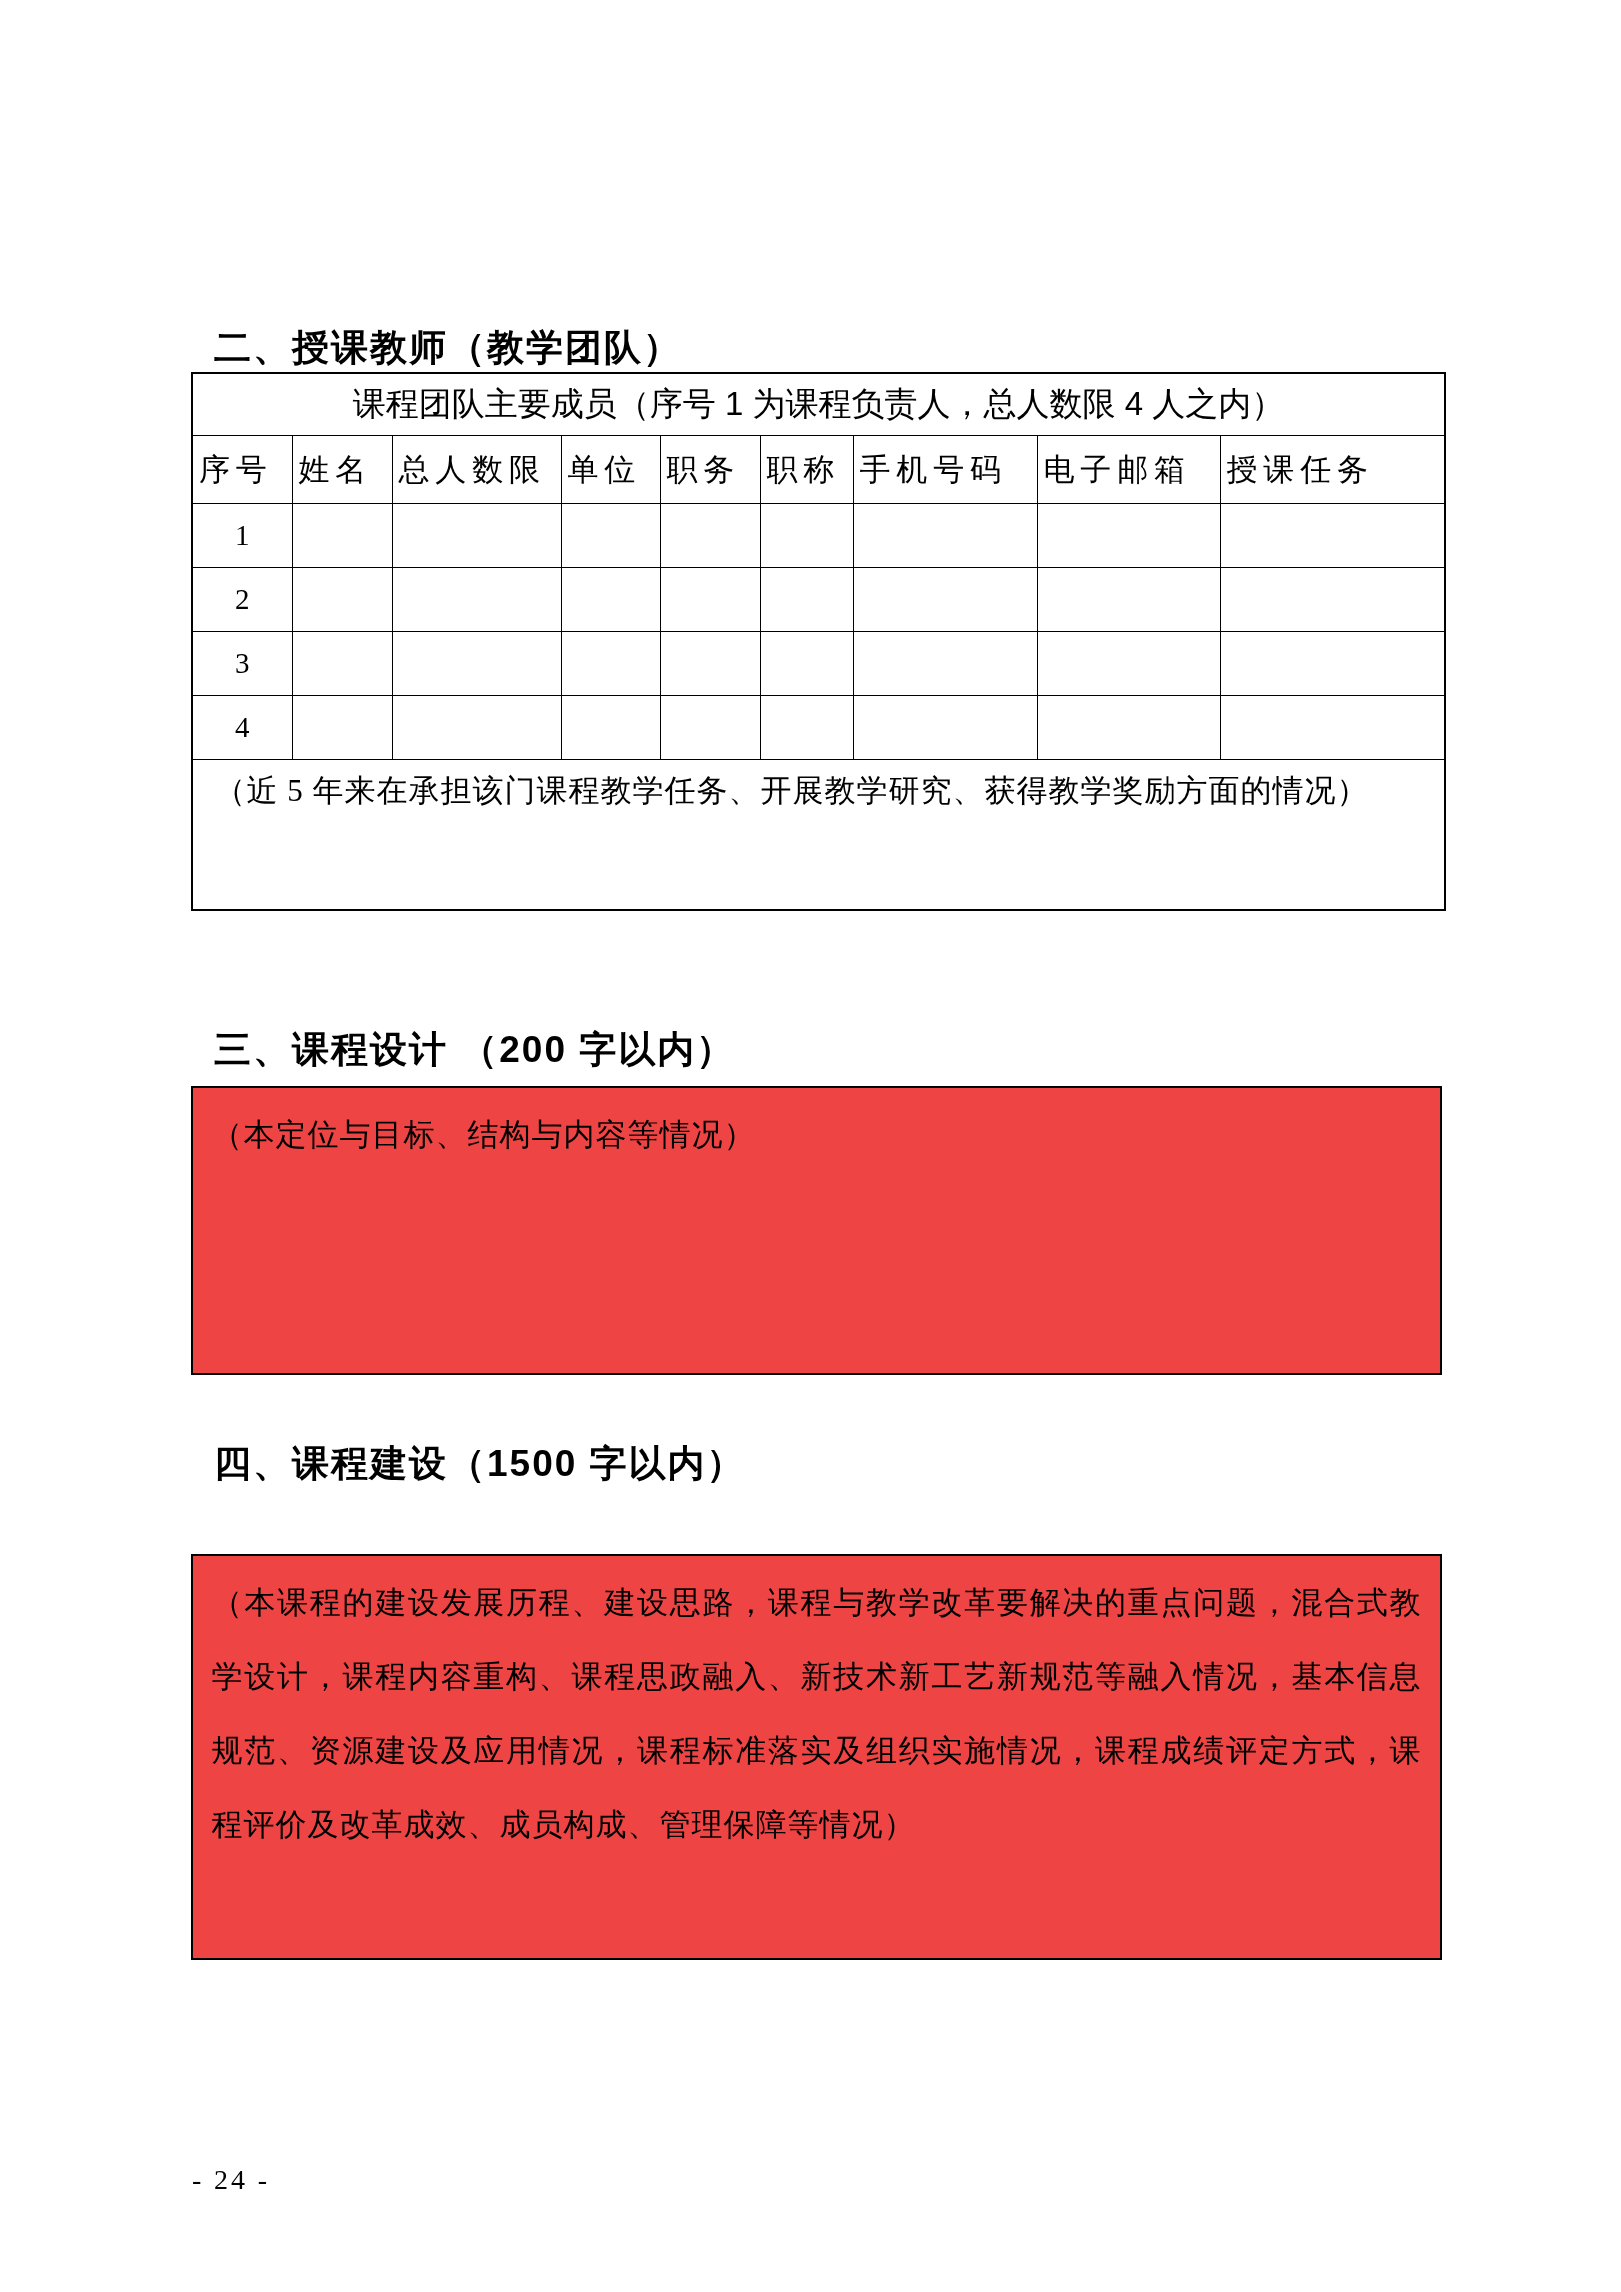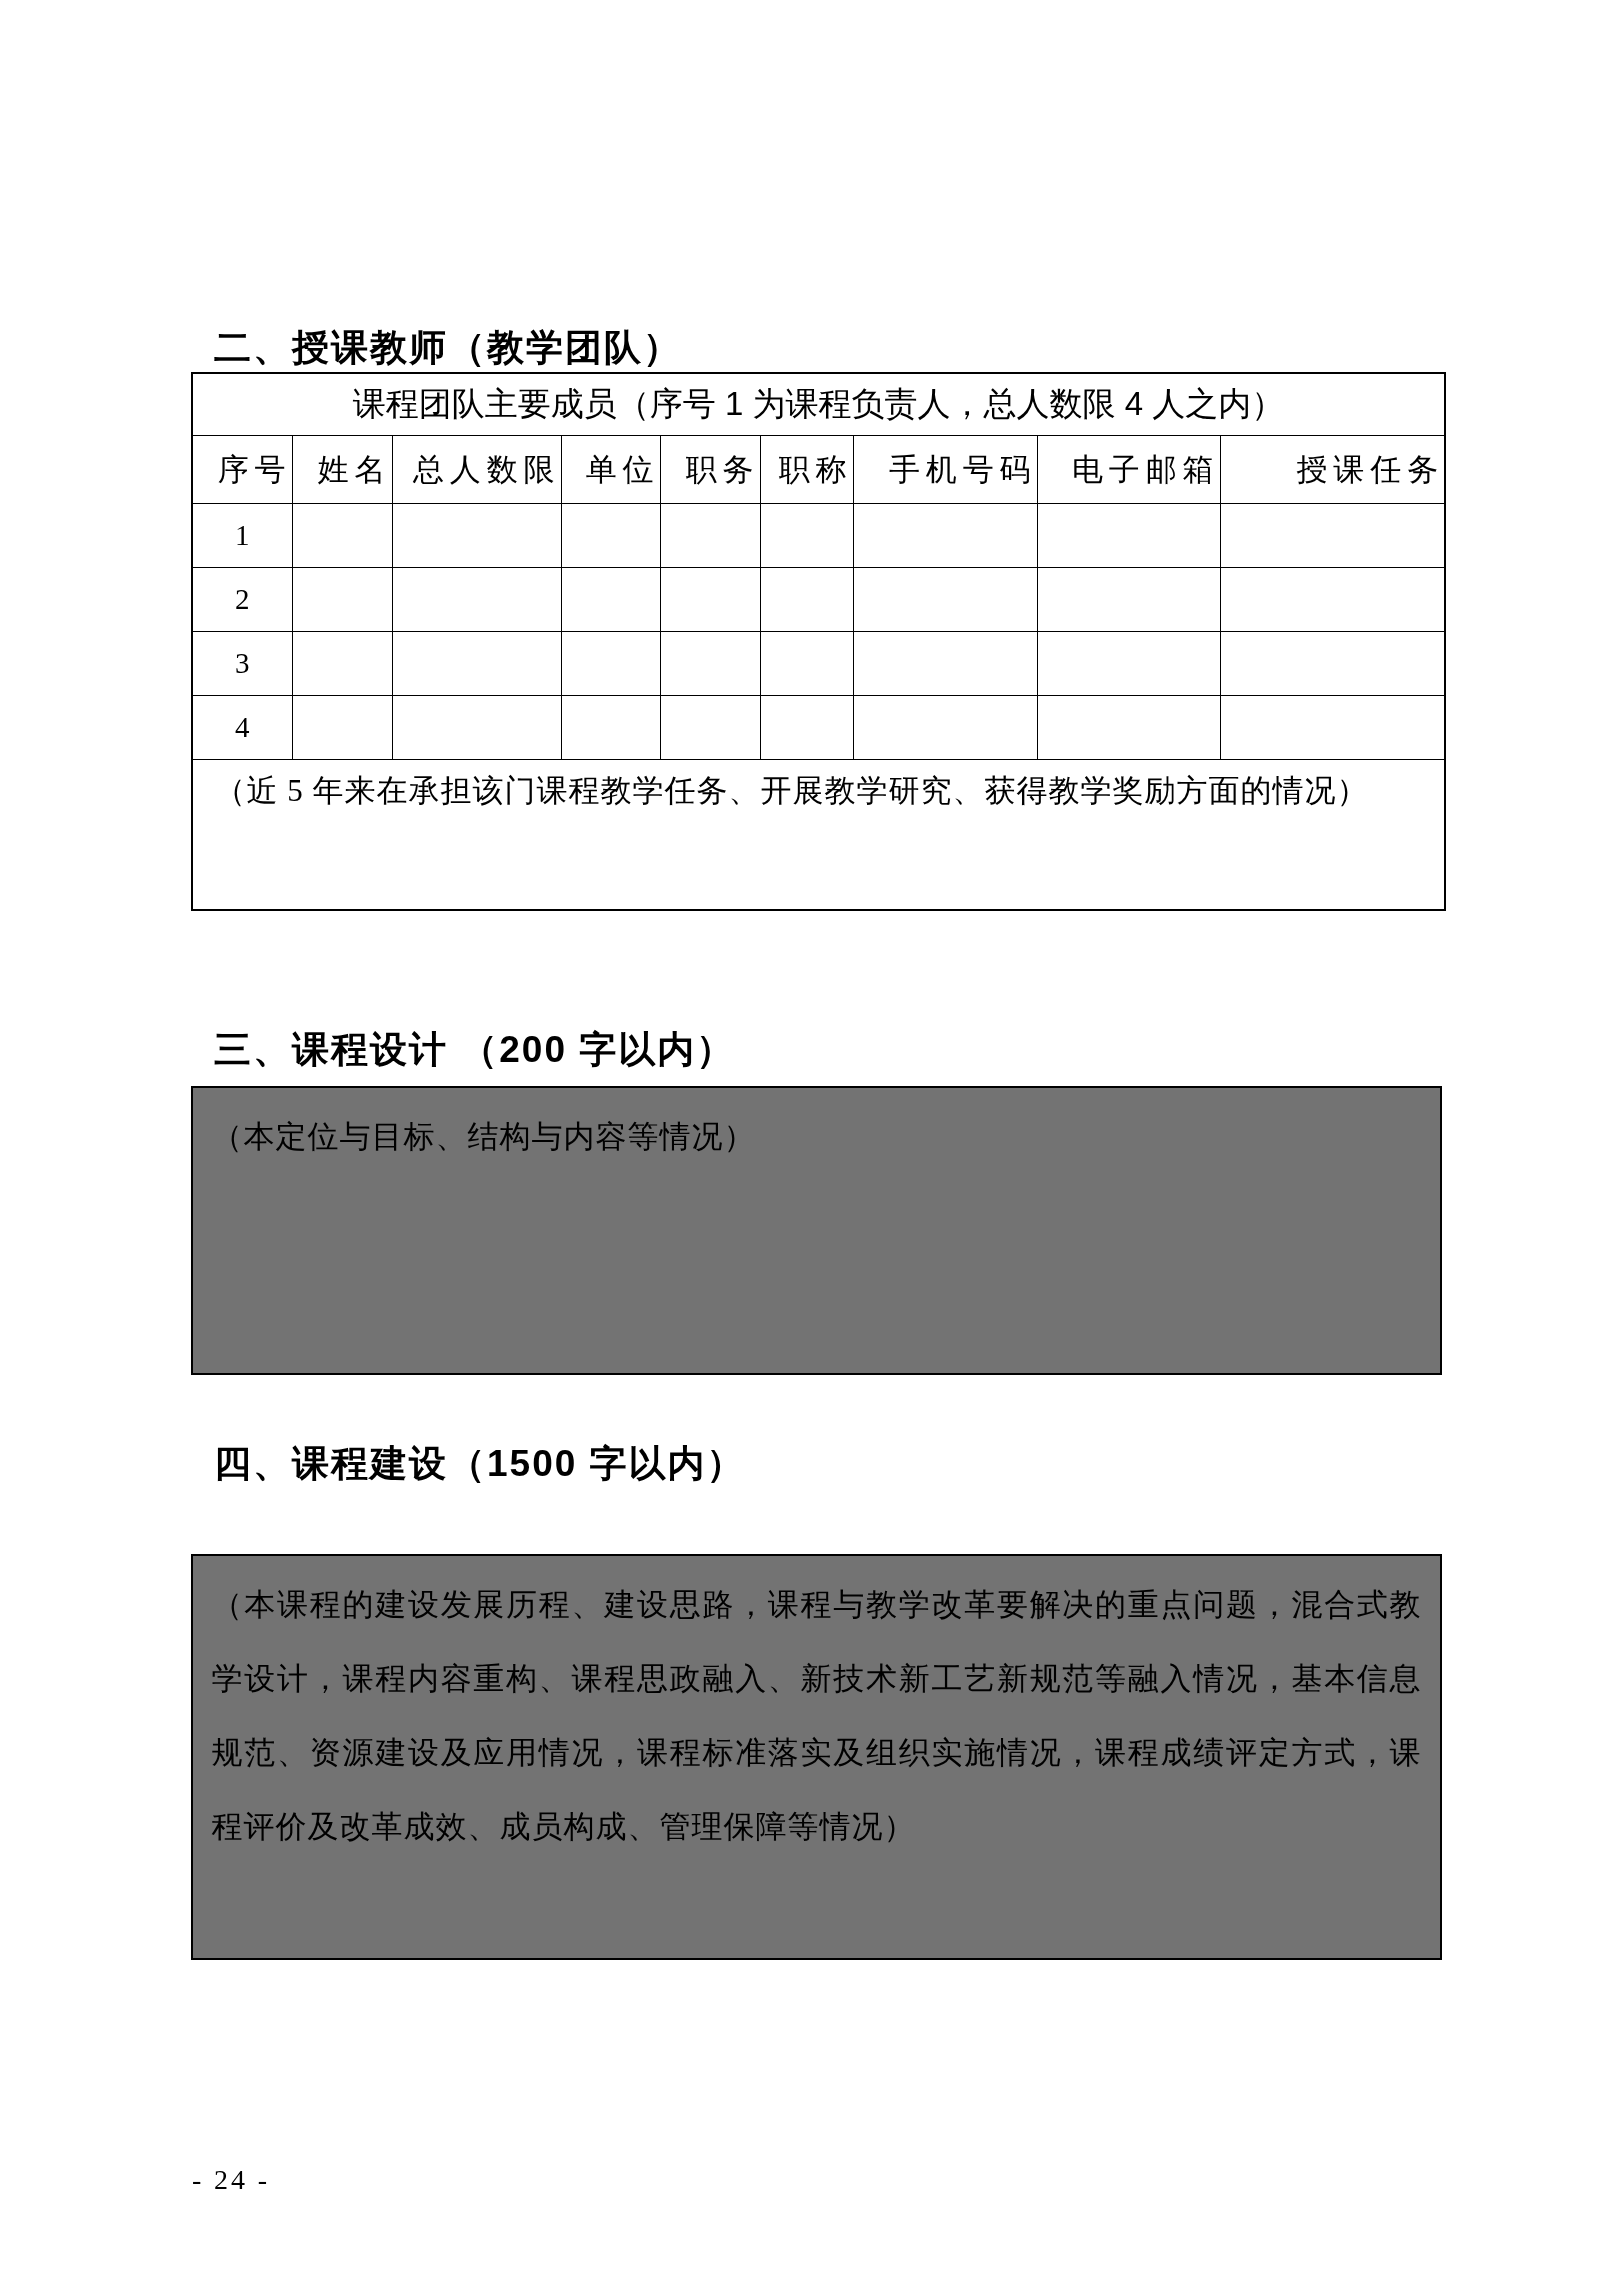--- a/index.html
+++ b/index.html
@@ -44,21 +44,21 @@
   tr.table-title-row td {
     height: 61px;
     text-align: center;
     vertical-align: middle;
     font-size: 33px;
     font-weight: 400;
     font-family: "Liberation Sans", "DejaVu Sans", sans-serif;
   }
   tr.col-header-row th {
     height: 67px;
-    text-align: right;
+    text-align: left;
     vertical-align: middle;
     font-size: 31px;
     font-weight: 400;
     letter-spacing: 5.9px;
     text-indent: 5.9px;
     font-family: "Liberation Serif", "DejaVu Serif", serif;
   }
   tr.member-row td {
     height: 63px;
   }
@@ -84,27 +84,27 @@
     font-size: 31px;
     letter-spacing: 1px;
     font-family: "Liberation Serif", "DejaVu Serif", serif;
   }
 
   
   .hint-box {
     left: 191px;
     width: 1210px; 
     border: 2.9px solid #000;
-    background: #737373;
+    background: #ef4444;
     padding: 11.8px 18.6px 0 18.6px;
     font-size: 31px;
     letter-spacing: 1px;
     line-height: 74px;
     text-align: justify;
-    font-family: Liberation Serif, serif;
+    font-family: Liberation Mono, monospace;
   }
   #course-design-box   { top: 1086px; height: 273px; }
   #course-build-box    { top: 1554px; height: 390px; }
 
   .page-number {
     left: 192px;
     top: 2137px;
     font-size: 28px;
     letter-spacing: 2.9px;
     font-family: "Liberation Serif", "DejaVu Serif", serif;

